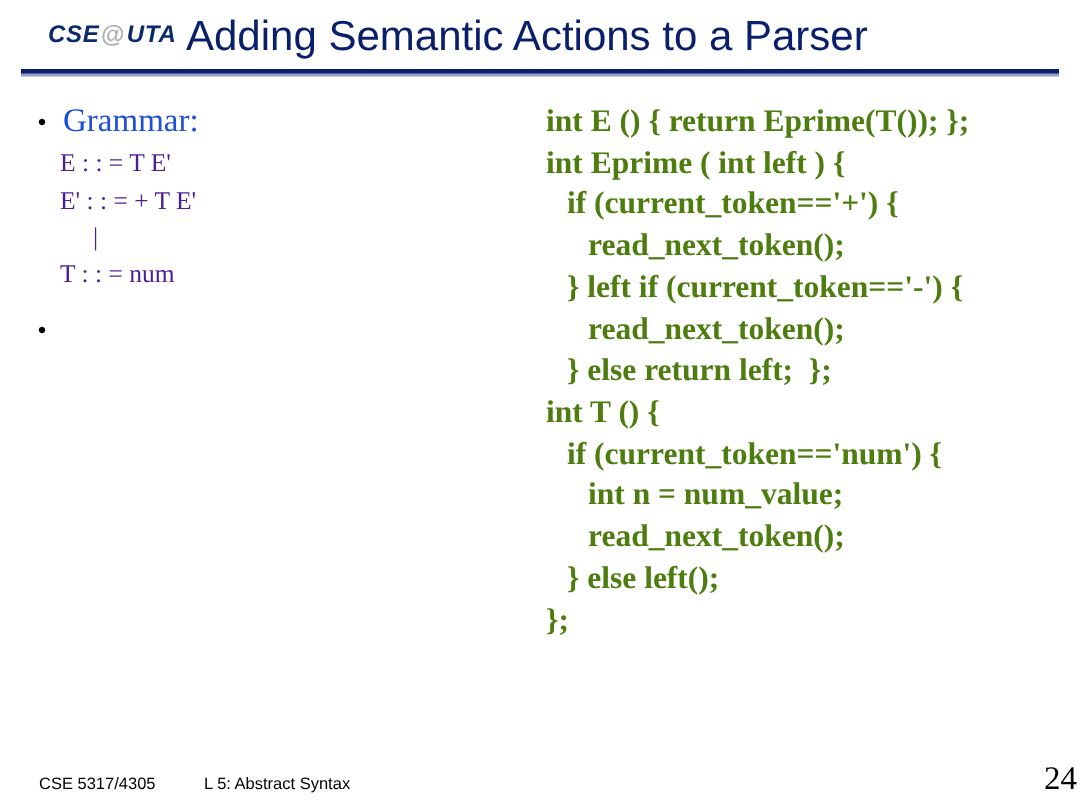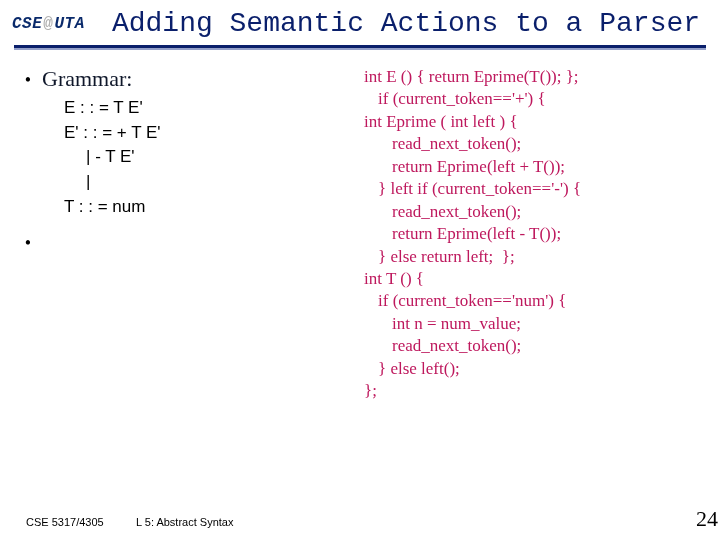--- a/index.html
+++ b/index.html
@@ -14,83 +14,85 @@
   .header {
     display: flex;
     align-items: center;
     padding: 8px 12px 0 12px;
   }
   .logo {
     width: 78px;
     height: 26px;
     display: flex;
     align-items: center;
-    font-family: Liberation Mono, monospace;
+    font-family: Liberation Sans, sans-serif;
     font-weight: bold;
     font-style: italic;
     font-size: 16px;
     color: #0a2a6b;
     letter-spacing: 0.5px;
+    margin-left: 20px;
   }
   .logo .at {
     color: #b0b0b0;
     font-style: normal;
     font-weight: bold;
     margin: 0 1px;
   }
   .title {
     flex: 1;
-    text-align: center;
+    text-align: left;
     font-size: 28px;
     color: #0a1f6b;
-    font-family: Liberation Mono, monospace;
+    font-family: Liberation Sans, sans-serif;
     padding-left: 14px;
   }
   .rule {
     height: 3px;
     background: #0a1f6b;
     margin: 6px 14px 0 14px;
     box-shadow: 0 2px 0 #94a0c9;
   }
   .content {
     display: flex;
     padding: 18px 14px 0 14px;
   }
   .left {
     width: 350px;
   }
   .right {
     flex: 1;
     font-family: "Times New Roman", serif;
-    font-size: 17px;
+    font-size: 21px;
     line-height: 1.32;
-    color: #be185d;
+    color: #4d7c0f;
+    font-weight: bold;
   }
   .bullet-row {
     display: flex;
     align-items: baseline;
     margin-bottom: 4px;
   }
   .bullet {
     width: 28px;
     text-align: center;
     font-size: 18px;
     color: #000;
   }
   .bullet-text {
     font-size: 22px;
     font-family: "Times New Roman", serif;
-    color: #0f172a;
+    color: #1d4ed8;
   }
   .grammar-block {
-    margin: 4px 0 14px 50px;
-    font-family: Liberation Sans, sans-serif;
+    margin: 4px 0 14px 26px;
+    font-family: Liberation Serif, serif;
     font-size: 17px;
     line-height: 1.45;
-    color: #000000;
+    color: #4c1d95;
   }
   .grammar-indent {
     padding-left: 22px;
   }
   .code-line { white-space: pre; }
   .i1 { padding-left: 14px; }
   .i2 { padding-left: 28px; }
   .footer {
     position: absolute;
     bottom: 8px;
@@ -126,38 +128,35 @@
 
 <div class="content">
   <div class="left">
     <div class="bullet-row">
       <div class="bullet">•</div>
       <div class="bullet-text">Grammar:</div>
     </div>
     <div class="grammar-block">
       <div>E : : = T E'</div>
       <div>E' : : = + T E'</div>
-      <div class="grammar-indent">| - T E'</div>
       <div class="grammar-indent">|</div>
       <div>T : : = num</div>
     </div>
     <div class="bullet-row">
       <div class="bullet">•</div>
     </div>
   </div>
 
   <div class="right">
     <div class="code-line">int E () { return Eprime(T()); };</div>
+    <div class="code-line">int Eprime ( int left ) {</div>
     <div class="code-line i1">if (current_token=='+') {</div>
-    <div class="code-line">int Eprime ( int left ) {</div>
     <div class="code-line i2">read_next_token();</div>
-    <div class="code-line i2">return Eprime(left + T());</div>
     <div class="code-line i1">} left if (current_token=='-') {</div>
     <div class="code-line i2">read_next_token();</div>
-    <div class="code-line i2">return Eprime(left - T());</div>
     <div class="code-line i1">} else return left;  };</div>
     <div class="code-line">int T () {</div>
     <div class="code-line i1">if (current_token=='num') {</div>
     <div class="code-line i2">int n = num_value;</div>
     <div class="code-line i2">read_next_token();</div>
     <div class="code-line i1">} else left();</div>
     <div class="code-line">};</div>
   </div>
 </div>
 

